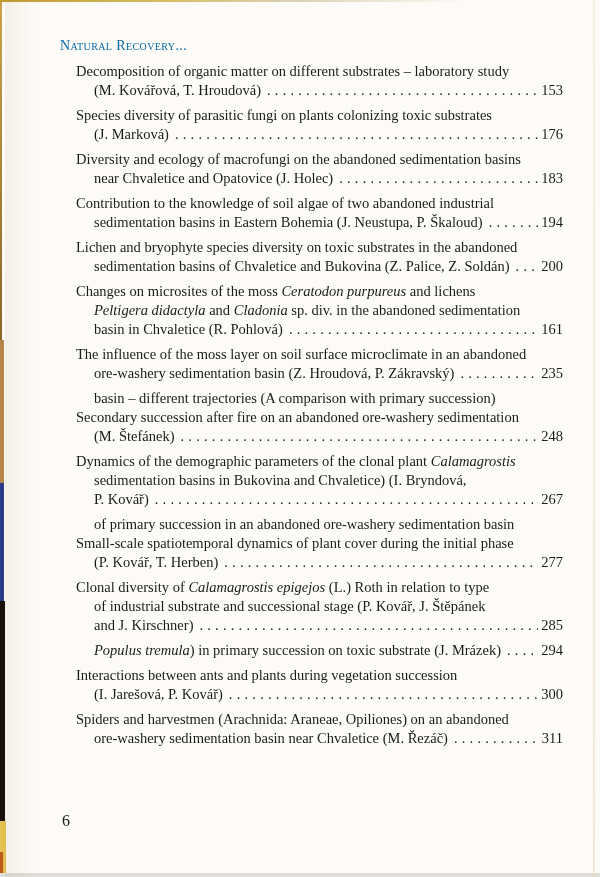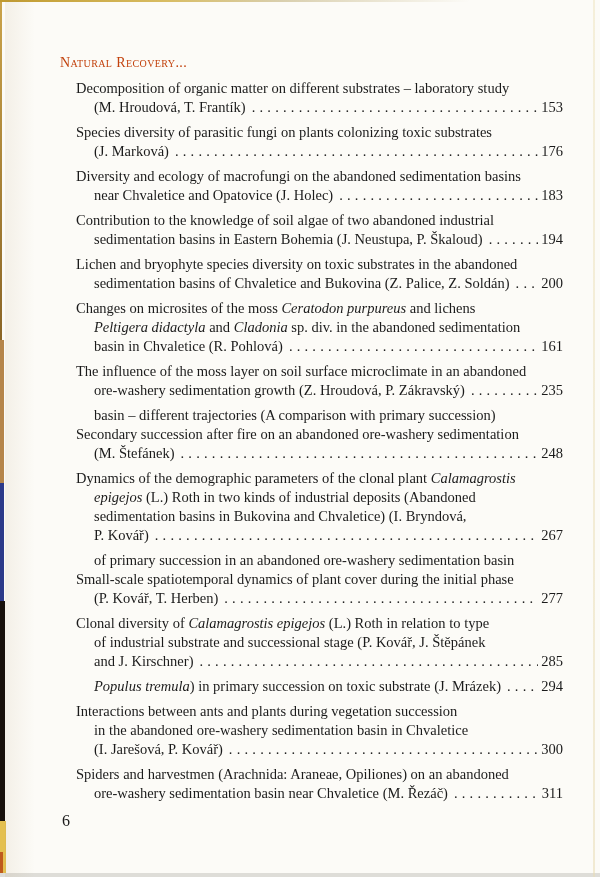--- a/index.html
+++ b/index.html
@@ -26,22 +26,21 @@
   .edge-right-line { top:0; right:5px; width:2px; height:100%;
     background:linear-gradient(#efe5c2,#e9dcb4); opacity:.55; }
   .page-shade { top:0; left:5px; width:30px; height:100%;
     background:linear-gradient(90deg,rgba(170,140,90,.10),rgba(0,0,0,0)); }
 
   
   .page { position:absolute; left:60px; right:37px; top:38px; }
   .running-header {
     font-variant:small-caps;
     font-size:14px; line-height:16px; letter-spacing:.4px;
-    color:#c2410c;
-    margin-top:17px;
+    color:#0369a1;
   }
   .entries { margin-top:8px; }
   .entry { margin-bottom:6px; font-size:14.5px; }
   .line { line-height:19px; white-space:nowrap;margin-left:16px; }
   .line.cont { padding-left:18px; }
   .line.last { display:flex; align-items:baseline; }
   .line.last > span { flex:0 0 auto; }
   .it { font-style:italic; }
   .dots { flex:1 1 auto !important; min-width:0; overflow:hidden;
     letter-spacing:4.2px; margin-left:6px; color:#1e1e1e; }
@@ -61,21 +60,21 @@
 <div class="edge edge-bottom"></div>
 <div class="edge edge-right-line"></div>
 <div class="edge page-shade"></div>
 
 <div class="page">
   <div class="running-header">Natural Recovery...</div>
   <div class="entries">
       <div class="entry">
         <div class="line"><span>Decomposition of organic matter on different substrates – laboratory study</span></div>
         <div class="line cont last">
-          <span>(M. Hroudová, T. Frantík)</span>
+          <span>(M. Kovářová, T. Hroudová)</span>
           <span class="dots">..........................................................................................</span>
           <span class="pnum">153</span>
         </div>
       </div>
       <div class="entry">
         <div class="line"><span>Species diversity of parasitic fungi on plants colonizing toxic substrates</span></div>
         <div class="line cont last">
           <span>(J. Marková)</span>
           <span class="dots">..........................................................................................</span>
           <span class="pnum">176</span>
@@ -110,37 +109,36 @@
         <div class="line cont"><span class="it">Peltigera didactyla</span><span> and </span><span class="it">Cladonia</span><span> sp. div. in the abandoned sedimentation</span></div>
         <div class="line cont last">
           <span>basin in Chvaletice (R. Pohlová)</span>
           <span class="dots">..........................................................................................</span>
           <span class="pnum">161</span>
         </div>
       </div>
       <div class="entry">
         <div class="line"><span>The influence of the moss layer on soil surface microclimate in an abandoned</span></div>
         <div class="line cont last">
-          <span>ore-washery sedimentation growth (Z. Hroudová, P. Zákravský)</span>
+          <span>ore-washery sedimentation basin (Z. Hroudová, P. Zákravský)</span>
           <span class="dots">..........................................................................................</span>
           <span class="pnum">235</span>
         </div>
       </div>
       <div class="entry">
         <div class="line cont"><span>basin – different trajectories (A comparison with primary succession)</span></div>
         <div class="line"><span>Secondary succession after fire on an abandoned ore-washery sedimentation</span></div>
         <div class="line cont last">
           <span>(M. Štefánek)</span>
           <span class="dots">..........................................................................................</span>
           <span class="pnum">248</span>
         </div>
       </div>
       <div class="entry">
         <div class="line"><span>Dynamics of the demographic parameters of the clonal plant </span><span class="it">Calamagrostis</span></div>
-        <div class="line cont"><span class="it">epigejos</span><span> (L.) Roth in two kinds of industrial deposits (Abandoned</span></div>
         <div class="line cont"><span>sedimentation basins in Bukovina and Chvaletice) (I. Bryndová,</span></div>
         <div class="line cont last">
           <span>P. Kovář)</span>
           <span class="dots">..........................................................................................</span>
           <span class="pnum">267</span>
         </div>
       </div>
       <div class="entry">
         <div class="line cont"><span>of primary succession in an abandoned ore-washery sedimentation basin</span></div>
         <div class="line"><span>Small-scale spatiotemporal dynamics of plant cover during the initial phase</span></div>
@@ -162,21 +160,20 @@
       <div class="entry">
         <div class="line cont last">
           <span class="it">Populus tremula</span>
           <span>) in primary succession on toxic substrate (J. Mrázek)</span>
           <span class="dots">..........................................................................................</span>
           <span class="pnum">294</span>
         </div>
       </div>
       <div class="entry">
         <div class="line"><span>Interactions between ants and plants during vegetation succession</span></div>
-        <div class="line cont"><span>in the abandoned ore-washery sedimentation basin in Chvaletice</span></div>
         <div class="line cont last">
           <span>(I. Jarešová, P. Kovář)</span>
           <span class="dots">..........................................................................................</span>
           <span class="pnum">300</span>
         </div>
       </div>
       <div class="entry">
         <div class="line"><span>Spiders and harvestmen (Arachnida: Araneae, Opiliones) on an abandoned</span></div>
         <div class="line cont last">
           <span>ore-washery sedimentation basin near Chvaletice (M. Řezáč)</span>

